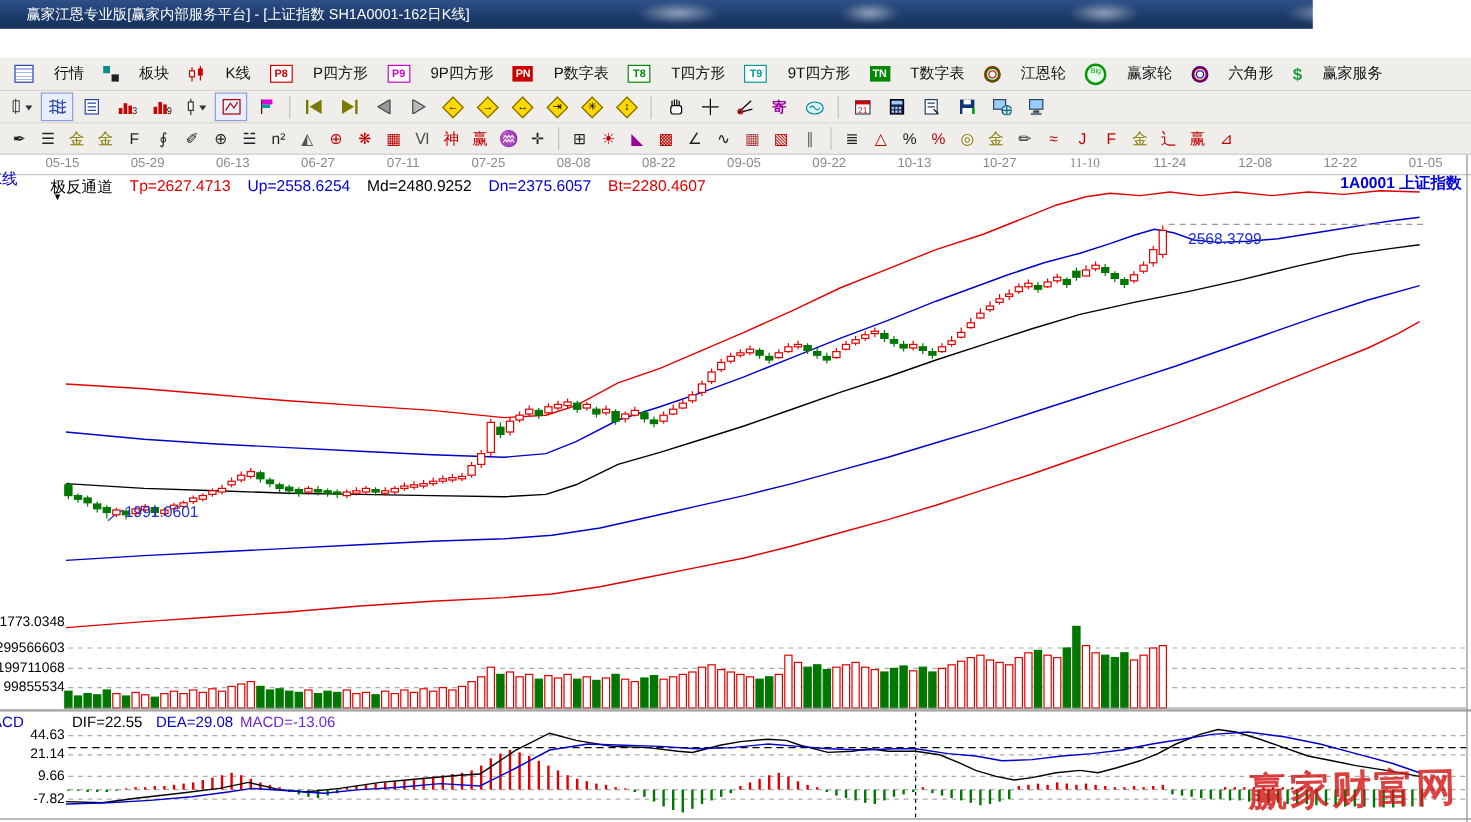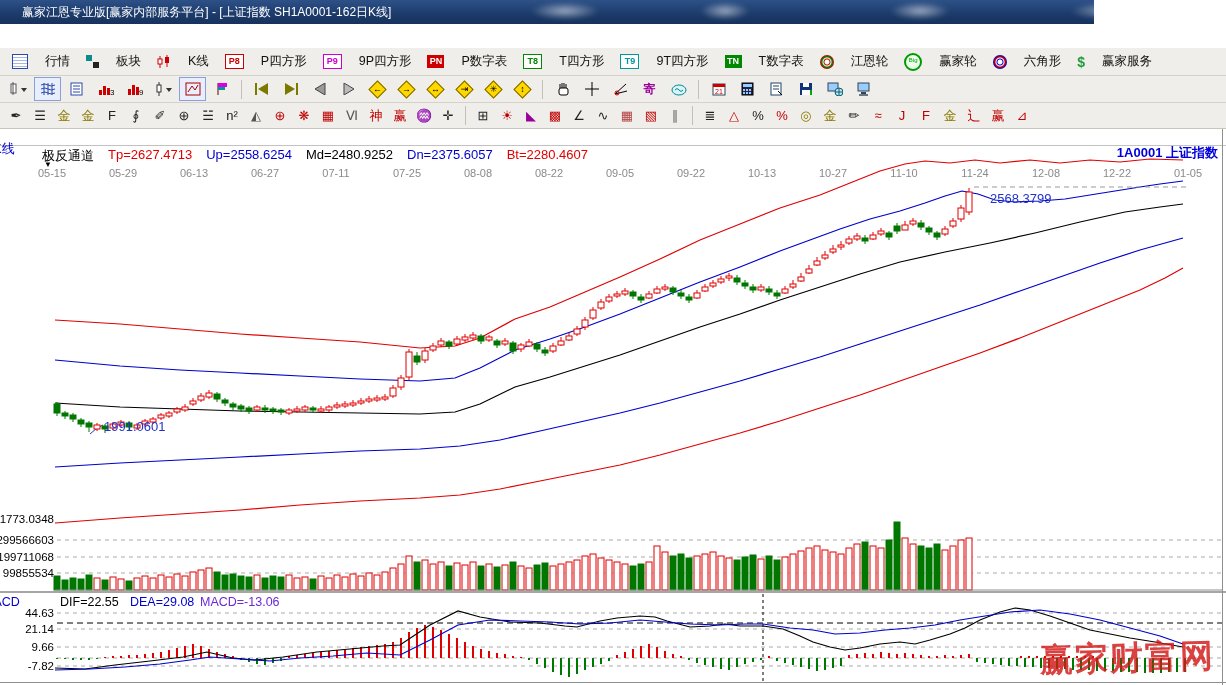--- a/index.html
+++ b/index.html
@@ -42,21 +42,21 @@
            font-size:9px;font-weight:bold;border:1px solid currentColor;padding:0 1px;background:#fff;}
   .i-badge.solid{border:none;}
   .i-wheel{width:14px;height:14px;border-radius:50%;display:inline-block;}
   .i-dollar{color:#1e9c3c;font-weight:bold;font-size:14px;}
   .dia{width:15px;height:15px;display:inline-flex;align-items:center;justify-content:center;position:relative;}
   .dia:before{content:"";position:absolute;inset:1px;background:#ffd800;border:1px solid #7c6800;transform:rotate(45deg);}
   .dia span{position:relative;font-size:9px;color:#000;line-height:1;}
   
   .chart{position:absolute;left:0;top:129px;width:1226px;height:556px;background:#fff;}
   .lbl{position:absolute;white-space:nowrap;}
-  .date-label{position:absolute;top:1px;transform:translateX(-50%);font-size:11px;color:#8a8a8a;margin-top:37px;}
+  .date-label{position:absolute;top:1px;transform:translateX(-50%);font-size:11px;color:#8a8a8a;}
   .hline-top{position:absolute;left:0;top:16px;width:1226px;height:1px;background:#c2c2c2;}
   .chan-row{position:absolute;left:42px;top:18px;font-size:13px;display:flex;gap:14px;}
   .chan-name{color:#000;}
   .chan-tri{position:absolute;left:44px;top:31px;font-size:8px;color:#000;}
   .sym-label{position:absolute;right:8px;top:15px;font-size:13px;color:#0000dd;font-weight:bold;margin-left:28px;}
   .num-right{position:absolute;left:-20px;width:74px;text-align:right;font-size:11.5px;color:#000;}
   .marker{font-size:13px;color:#2233cc;position:absolute;}
   .macd-head{position:absolute;top:466px;font-size:12.5px;}
   .sep-vm{position:absolute;left:0;top:462px;width:1226px;height:2px;background:#a6a6a6;}
   .right-border{position:absolute;left:1222px;top:0;width:1px;height:556px;background:#8f8f8f;}
@@ -389,21 +389,21 @@
         <span class="date-label" style="left: 194px;">06-13</span>
         <span class="date-label" style="left: 265px;">06-27</span>
         <span class="date-label" style="left: 336px;">07-11</span>
         <span class="date-label" style="left: 407px;">07-25</span>
         <span class="date-label" style="left: 478px;">08-08</span>
         <span class="date-label" style="left: 549px;">08-22</span>
         <span class="date-label" style="left: 620px;">09-05</span>
         <span class="date-label" style="left: 691px;">09-22</span>
         <span class="date-label" style="left: 762px;">10-13</span>
         <span class="date-label" style="left: 833px;">10-27</span>
-        <span class="date-label" style="left: 904px;">11-10</span>
+        <span class="date-label" style="left: 904px; font-family: Liberation Serif, serif;">11-10</span>
         <span class="date-label" style="left: 975px;">11-24</span>
         <span class="date-label" style="left: 1046px;">12-08</span>
         <span class="date-label" style="left: 1117px;">12-22</span>
         <span class="date-label" style="left: 1188px;">01-05</span>
       </div>
     <div class="hline-top"></div>
 
     <div class="lbl" style="left:-7px;top:11px;font-size:13px;color:#0000cc">K线</div>
 
     <div class="chan-row">

